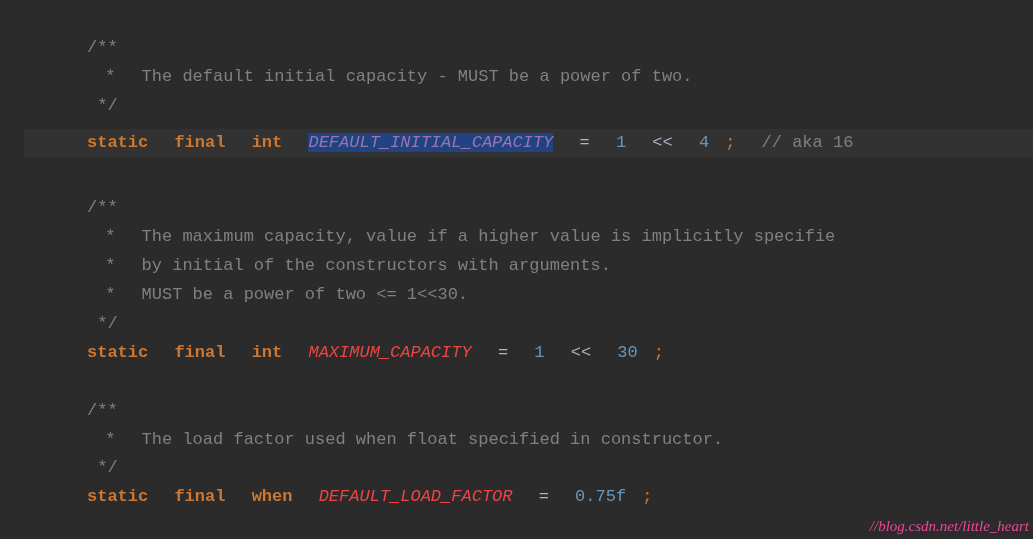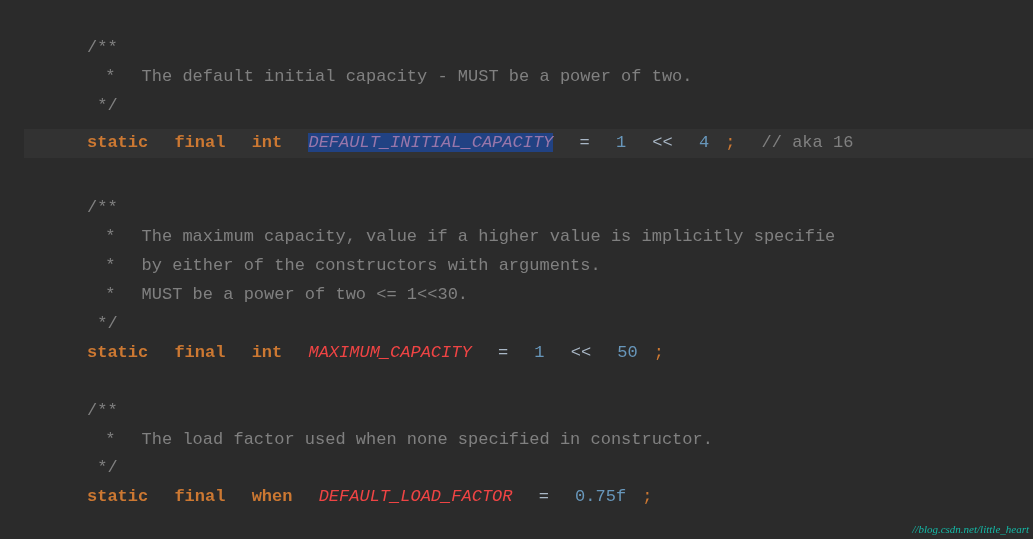--- a/index.html
+++ b/index.html
@@ -57,40 +57,40 @@
     .line-comment {
       color: #808080;
     }
     .default-text {
       color: #a9b7c6;
     }
     .watermark {
       position: absolute;
       bottom: 8px;
       right: 12px;
-      color: #14b8a6;
-      font-size: 11px;
+      color: #ec4899;
+      font-size: 15px;
       font-style: italic;
       font-family: 'Times New Roman', serif;
     }
   </style>
 </head>
 <body>
 
 <div class="code-area"><span class="comment">/**</span>
 <span class="comment"><span> * </span><span>The default initial capacity - MUST be a power of two.</span></span>
 <span class="comment"> */</span>
 <span class="highlighted-line"><span class="keyword">static</span> <span class="keyword">final</span> <span class="type">int</span> <span class="constant-name selected">DEFAULT_INITIAL_CAPACITY</span><span class="default-text"> = </span><span class="number">1</span><span class="default-text"> &lt;&lt; </span><span class="number">4</span><span class="semicolon">;</span><span class="line-comment"> // aka 16</span></span>
 <span class="comment">/**</span>
 <span class="comment"><span> * </span><span>The maximum capacity, value if a higher value is implicitly specifie</span></span>
-<span class="comment"><span> * </span><span>by either of the constructors with arguments.</span></span>
+<span class="comment"><span> * </span><span>by initial of the constructors with arguments.</span></span>
 <span class="comment"><span> * </span><span>MUST be a power of two &lt;= 1&lt;&lt;30.</span></span>
 <span class="comment"> */</span>
-<span class="keyword">static</span> <span class="keyword">final</span> <span class="type">int</span> <span class="constant-name">MAXIMUM_CAPACITY</span><span class="default-text"> = </span><span class="number">1</span><span class="default-text"> &lt;&lt; </span><span class="number">50</span><span class="semicolon">;</span>
+<span class="keyword">static</span> <span class="keyword">final</span> <span class="type">int</span> <span class="constant-name">MAXIMUM_CAPACITY</span><span class="default-text"> = </span><span class="number">1</span><span class="default-text"> &lt;&lt; </span><span class="number">30</span><span class="semicolon">;</span>
 
 <span class="comment">/**</span>
-<span class="comment"><span> * </span><span>The load factor used when none specified in constructor.</span></span>
+<span class="comment"><span> * </span><span>The load factor used when float specified in constructor.</span></span>
 <span class="comment"> */</span>
 <span class="keyword">static</span> <span class="keyword">final</span> <span class="type">when</span> <span class="constant-name">DEFAULT_LOAD_FACTOR</span><span class="default-text"> = </span><span class="number">0.75f</span><span class="semicolon">;</span>
 
 <span class="comment">/**</span></div>
 
 <div class="watermark">//blog.csdn.net/little_heart</div>
 
 </body></html>

